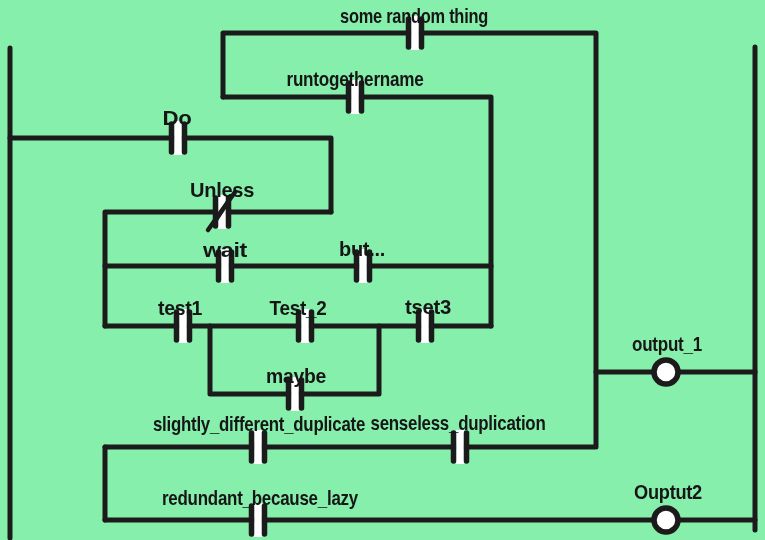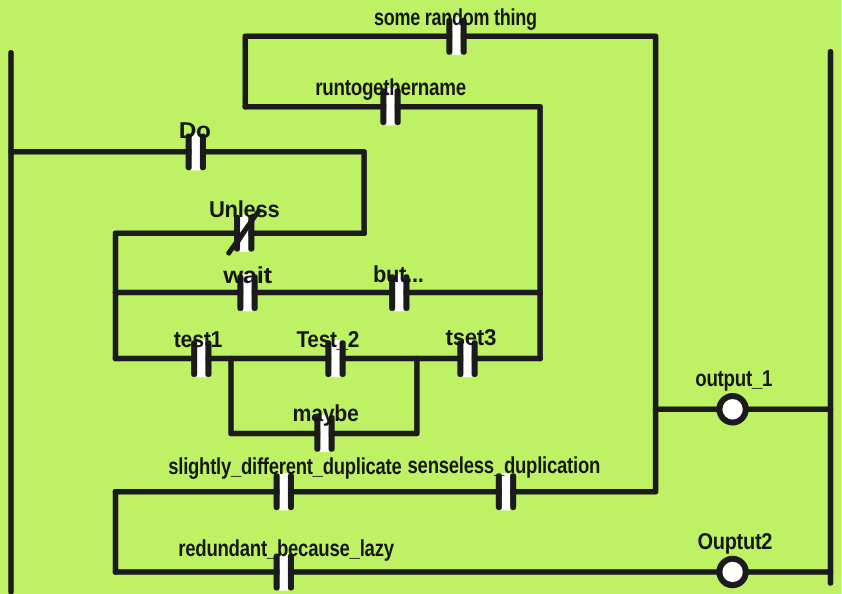--- a/index.html
+++ b/index.html
@@ -4,21 +4,21 @@
 <style>
   html, body {
     margin: 0;
     padding: 0;
     background: #ffffff;
   }
   .stage {
     position: relative;
     width: 765px;
     height: 540px;
-    background: #bef264;
+    background: #86efac;
     overflow: hidden;
   }
   svg {
     display: block;
     width: 765px;
     height: 540px;
   }
   .wire {
     fill: none;
     stroke: #1b1b1b;

